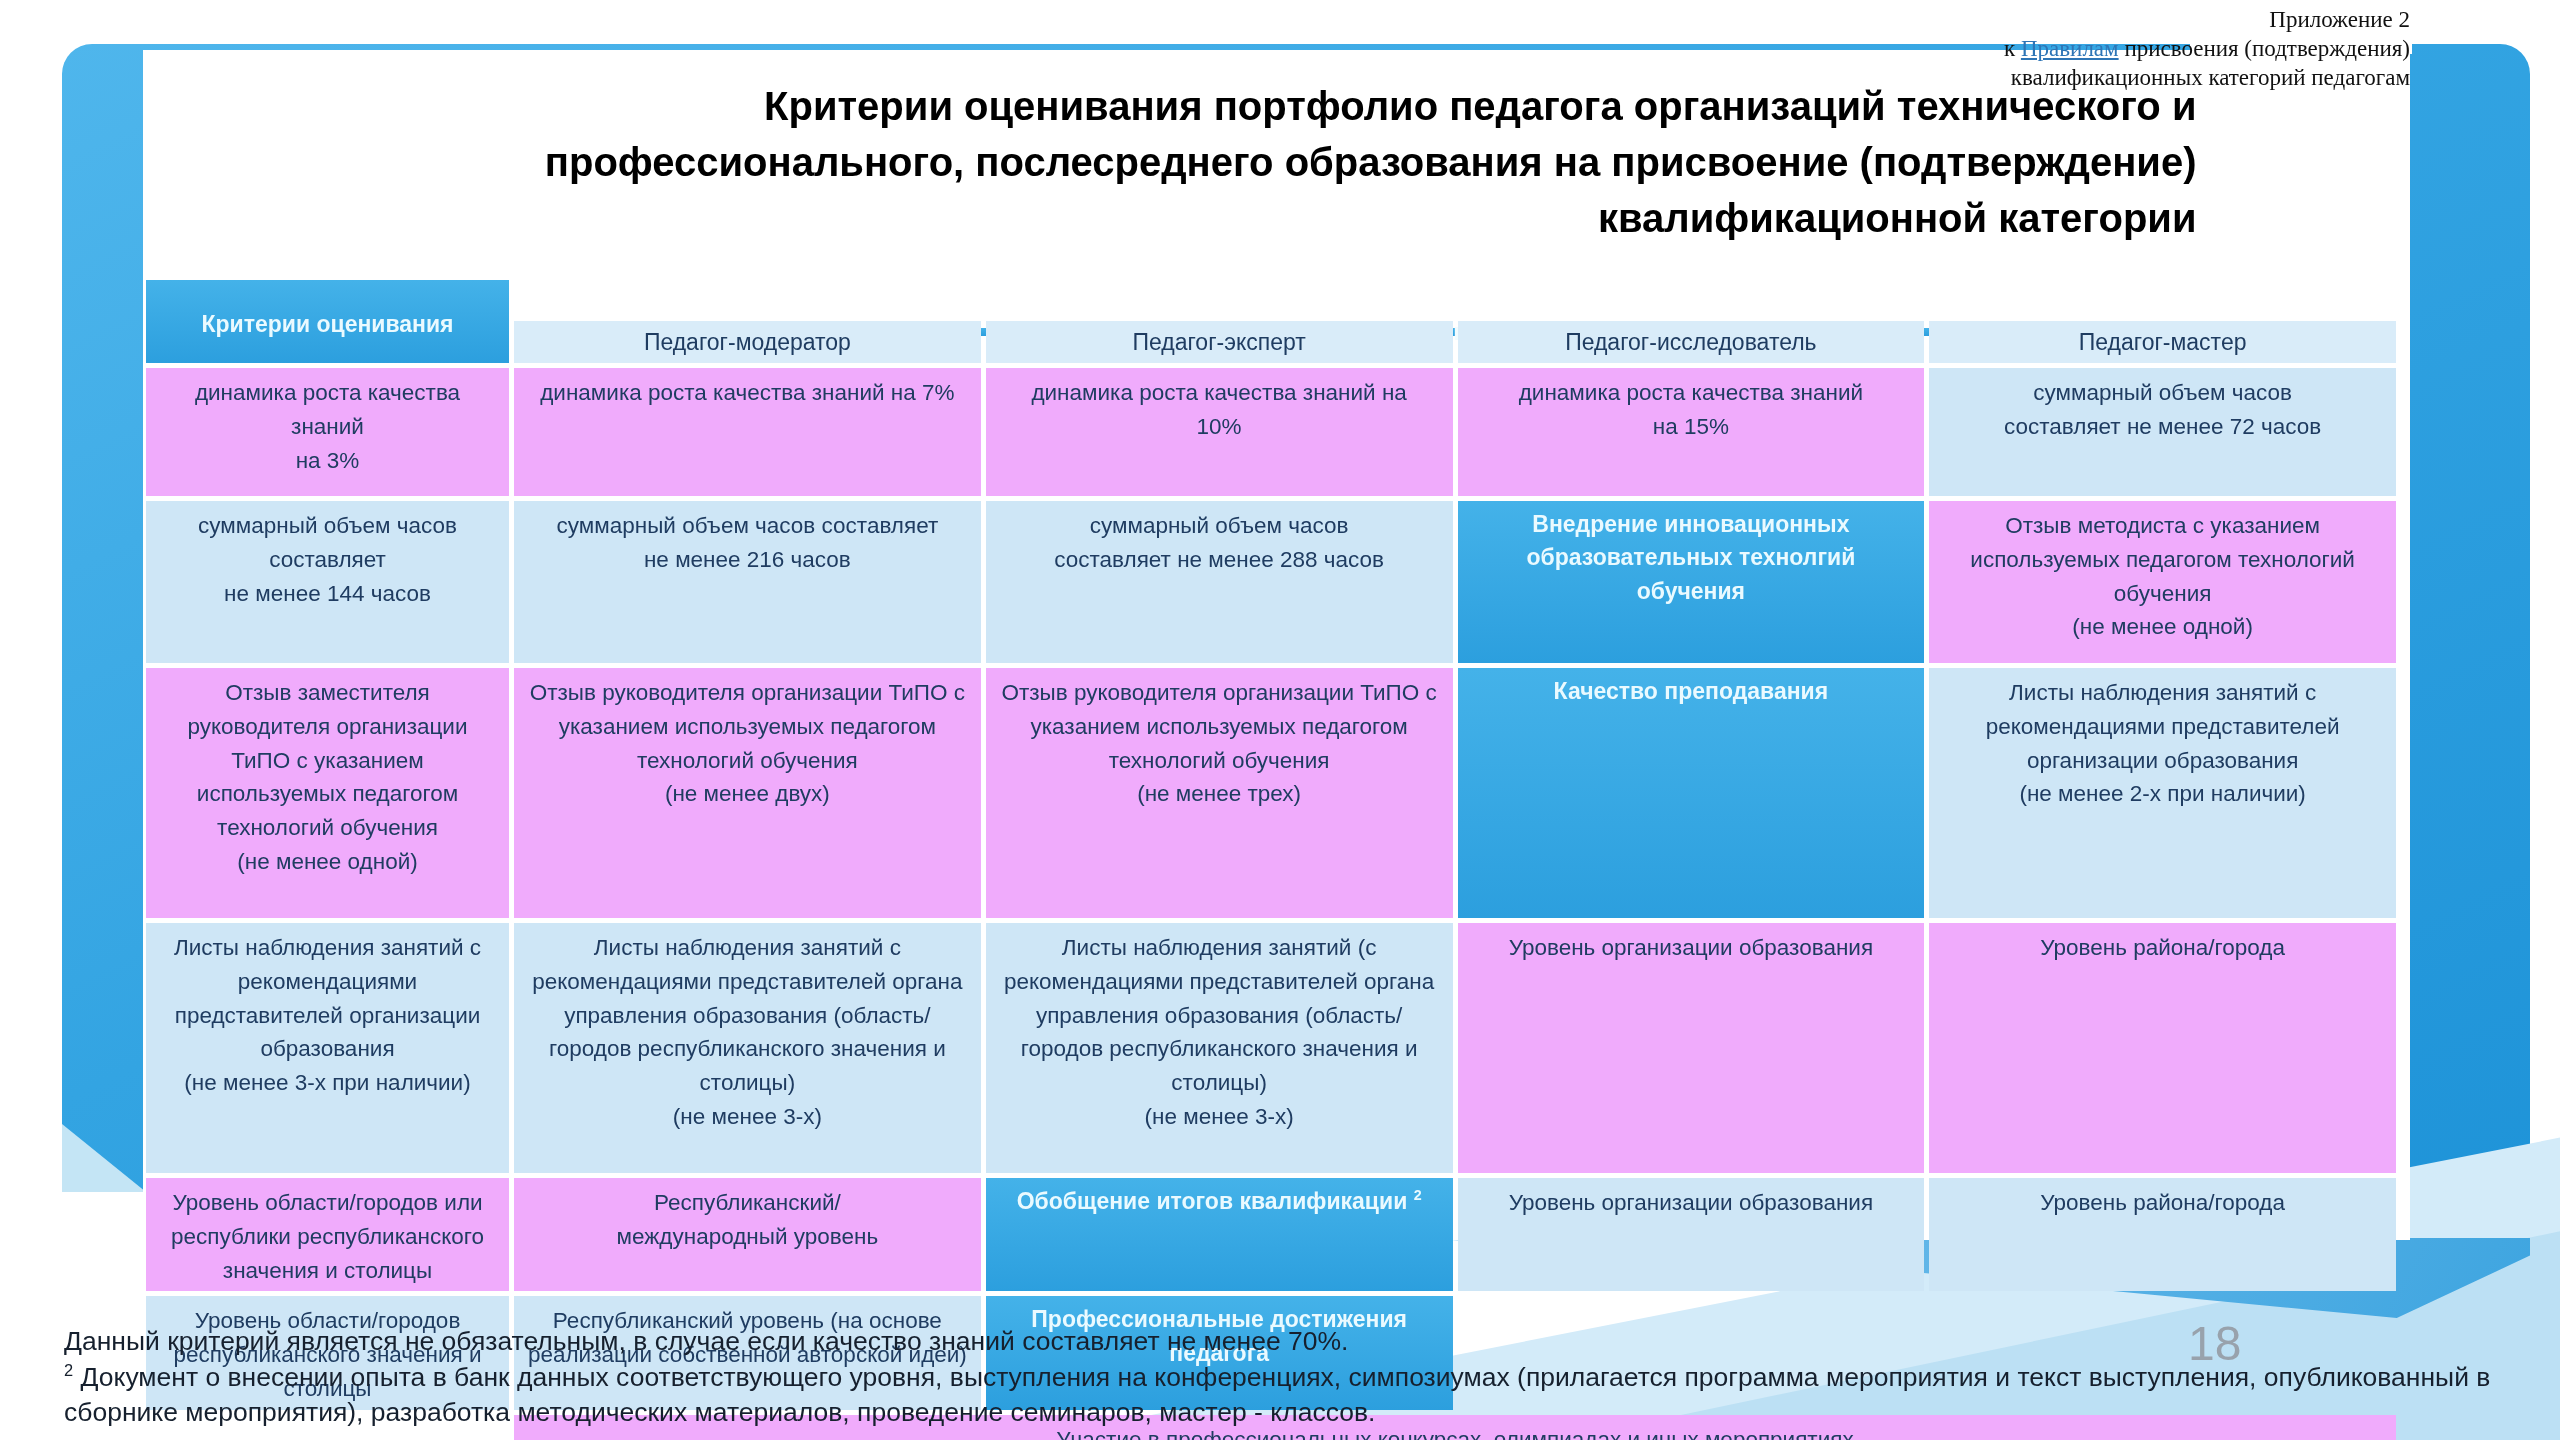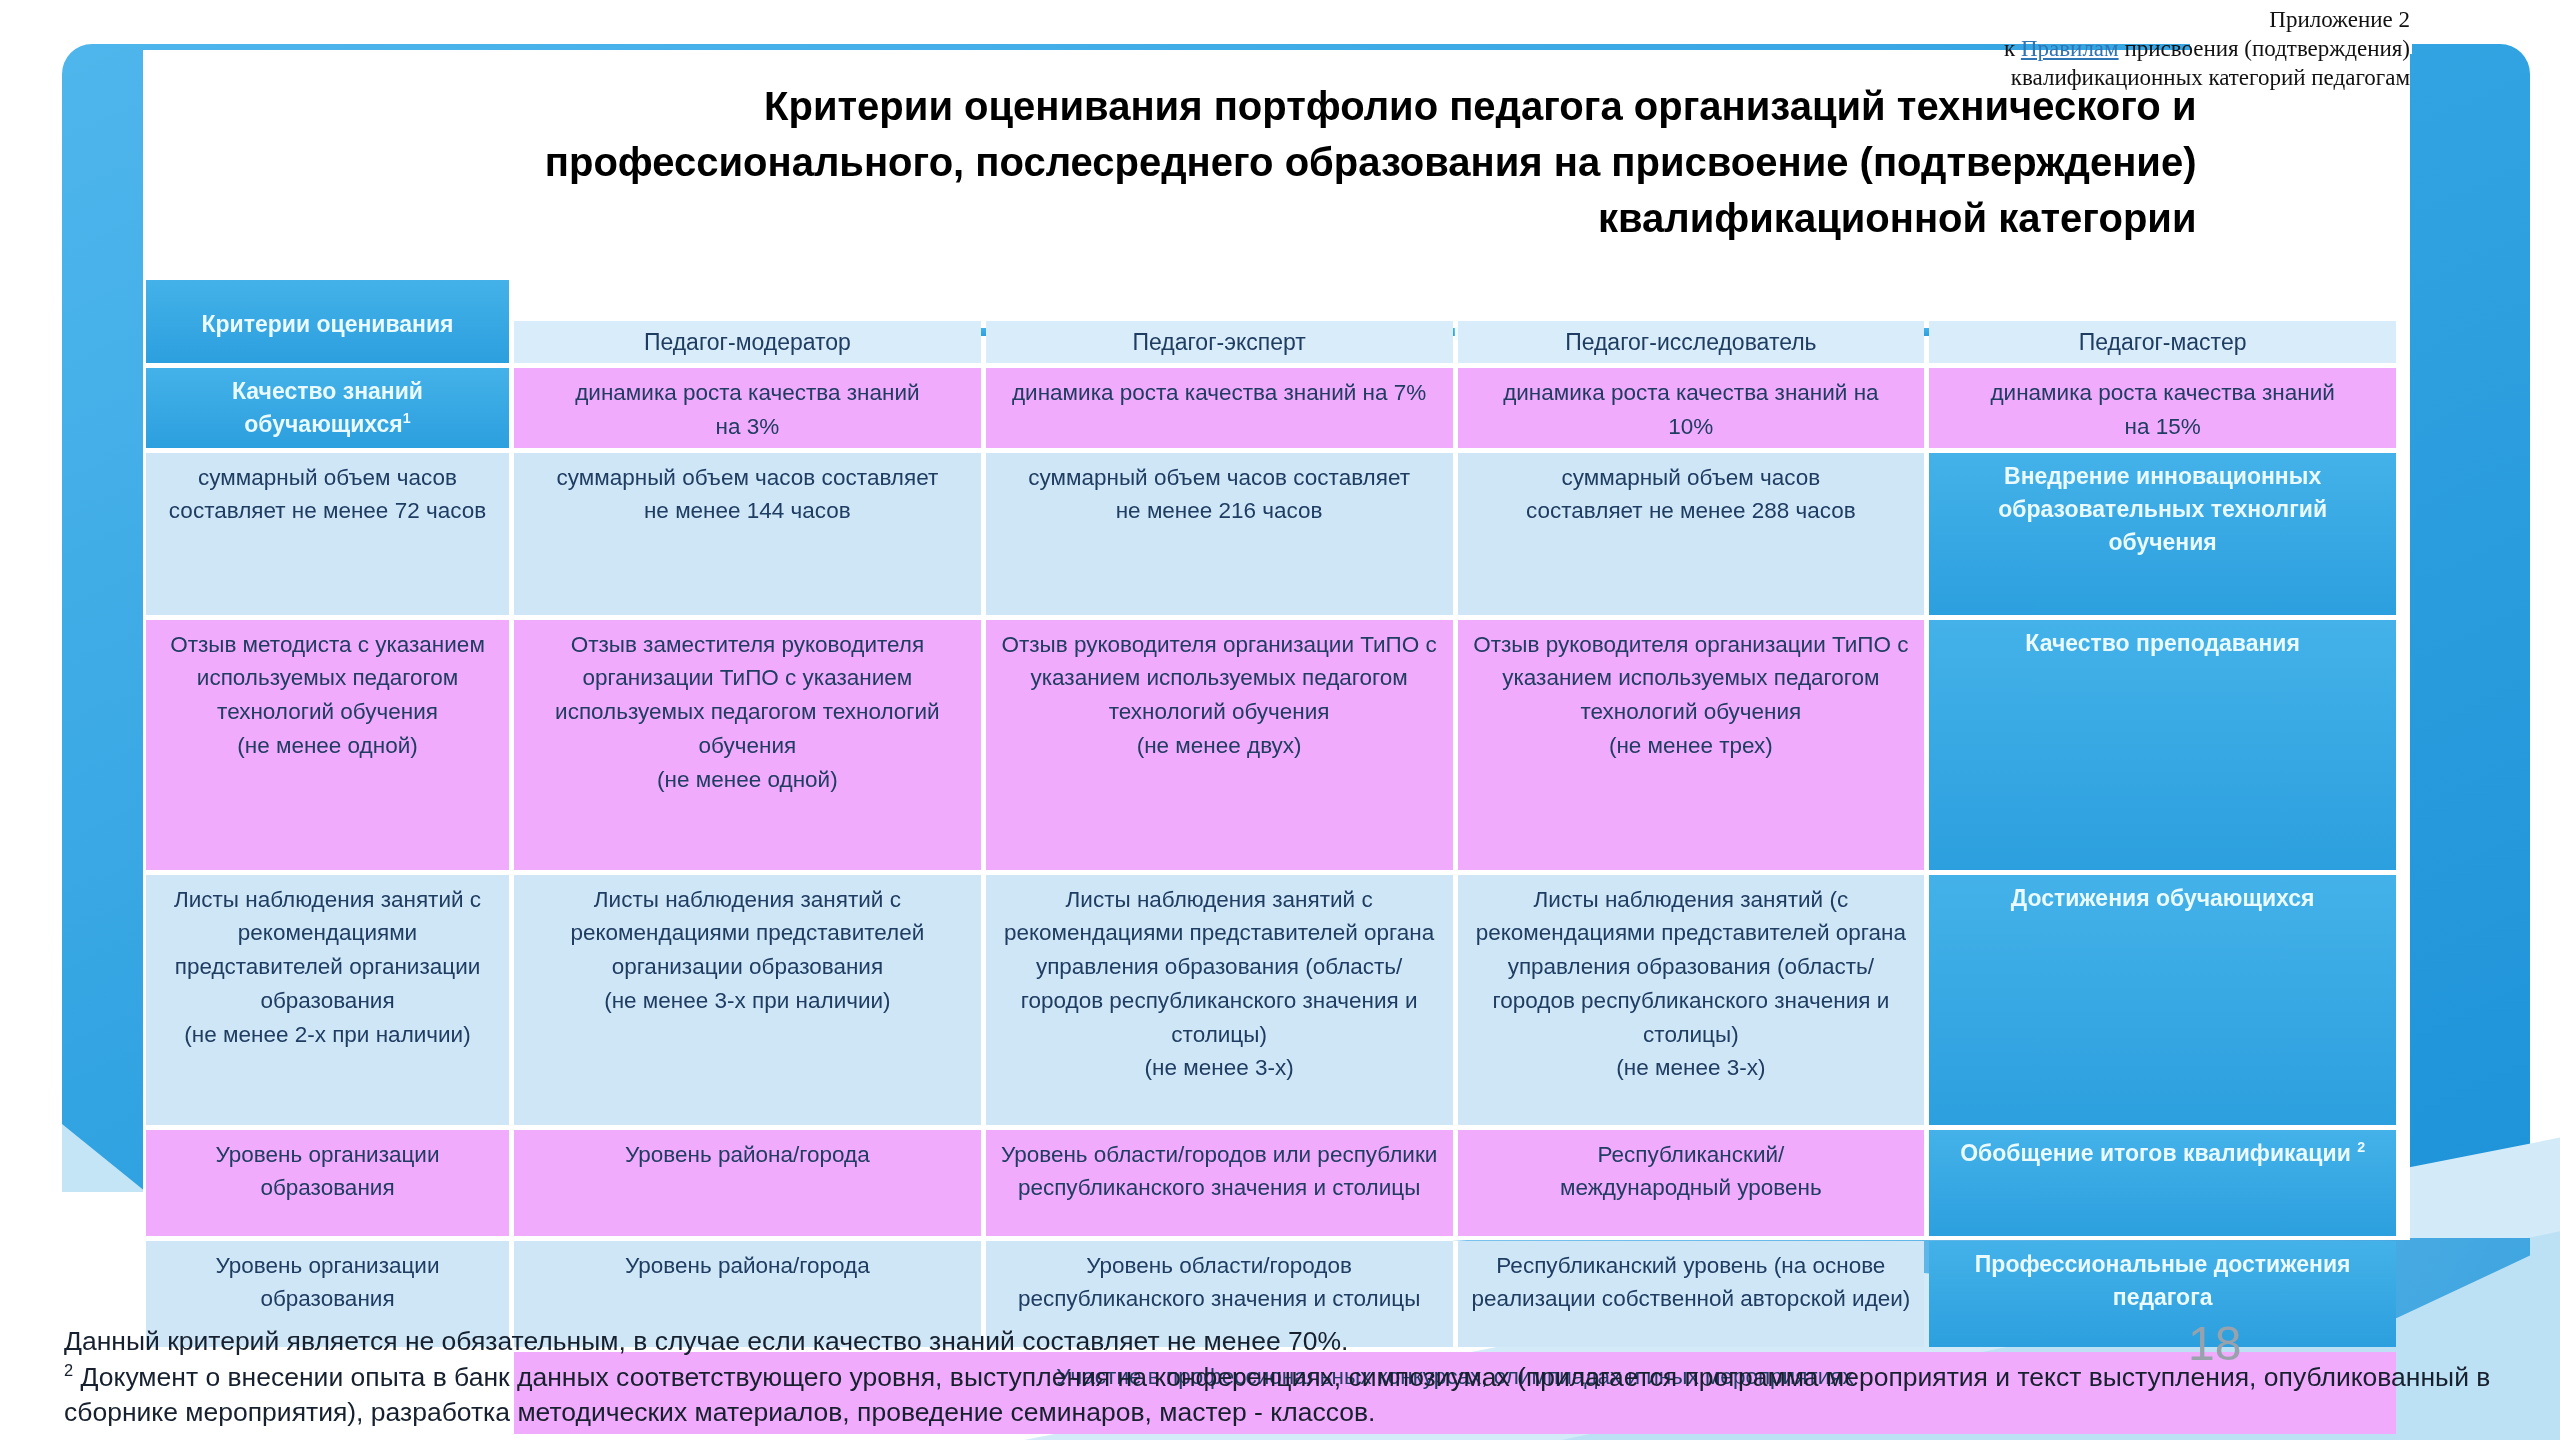--- a/index.html
+++ b/index.html
@@ -89,23 +89,20 @@
 
   <div class="grid">
 
     <div class="cell lbl head-crit">Критерии оценивания</div>
     <div class="cell band">Квалификационная категория</div>
     <div class="cell sub">Педагог-модератор</div>
     <div class="cell sub">Педагог-эксперт</div>
     <div class="cell sub">Педагог-исследователь</div>
     <div class="cell sub">Педагог-мастер</div>
 
-    <div class="cell lbl h1">
-        <div class="lbl-in"><span>Качество знаний обучающихся</span><sup>1</sup></div>
-      </div>
     <div class="cell body lt h1">динамика роста качества знаний
 на 3%</div>
     <div class="cell body lt h1">динамика роста качества знаний на 7%</div>
     <div class="cell body lt h1">динамика роста качества знаний на
 10%</div>
     <div class="cell body lt h1">динамика роста качества знаний
 на 15%</div>
 
     <div class="cell body bl h2">суммарный объем часов
 составляет не менее 72 часов</div>
@@ -133,23 +130,20 @@
       </div>
     <div class="cell body bl h4">Листы наблюдения занятий с рекомендациями представителей организации образования
 (не менее 2-х при наличии)</div>
     <div class="cell body bl h4">Листы наблюдения занятий с рекомендациями представителей организации образования
 (не менее 3-х при наличии)</div>
     <div class="cell body bl h4">Листы наблюдения занятий с рекомендациями представителей органа управления образования (область/городов республиканского значения и столицы)
 (не менее 3-х)</div>
     <div class="cell body bl h4">Листы наблюдения занятий (с рекомендациями представителей органа управления образования (область/городов республиканского значения и столицы)
 (не менее 3-х)</div>
 
-    <div class="cell lbl h5">
-        <div class="lbl-in"><span>Достижения обучающихся</span><sup></sup></div>
-      </div>
     <div class="cell body lt h5">Уровень организации образования</div>
     <div class="cell body lt h5">Уровень района/города</div>
     <div class="cell body lt h5">Уровень области/городов или республики республиканского значения и столицы</div>
     <div class="cell body lt h5">Республиканский/
 международный уровень</div>
 
     <div class="cell lbl h6">
         <div class="lbl-in"><span>Обобщение итогов квалификации </span><sup>2</sup></div>
       </div>
     <div class="cell body bl h6">Уровень организации образования</div>

